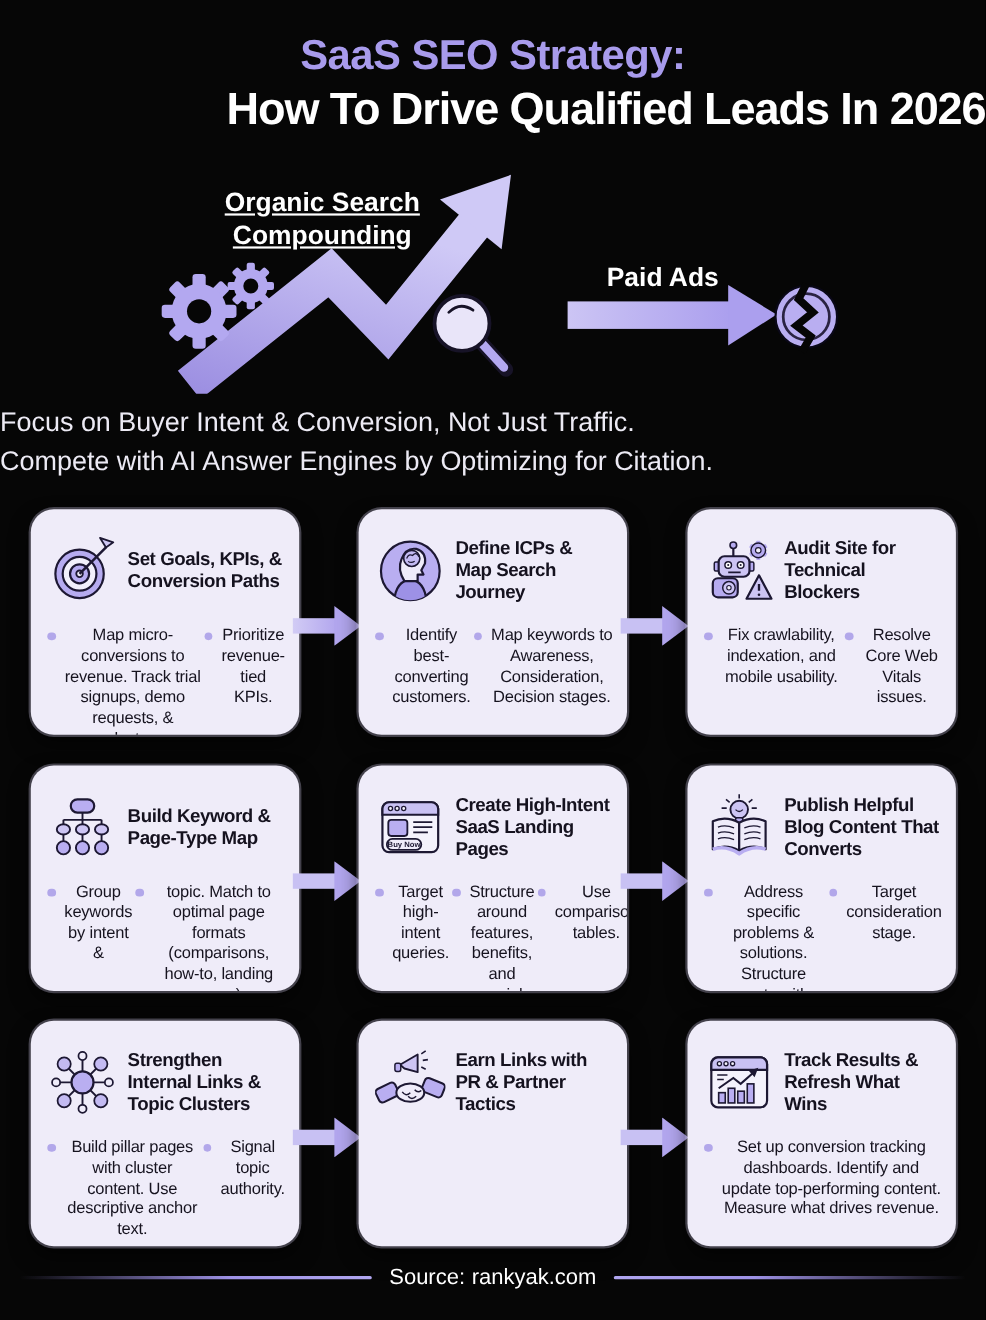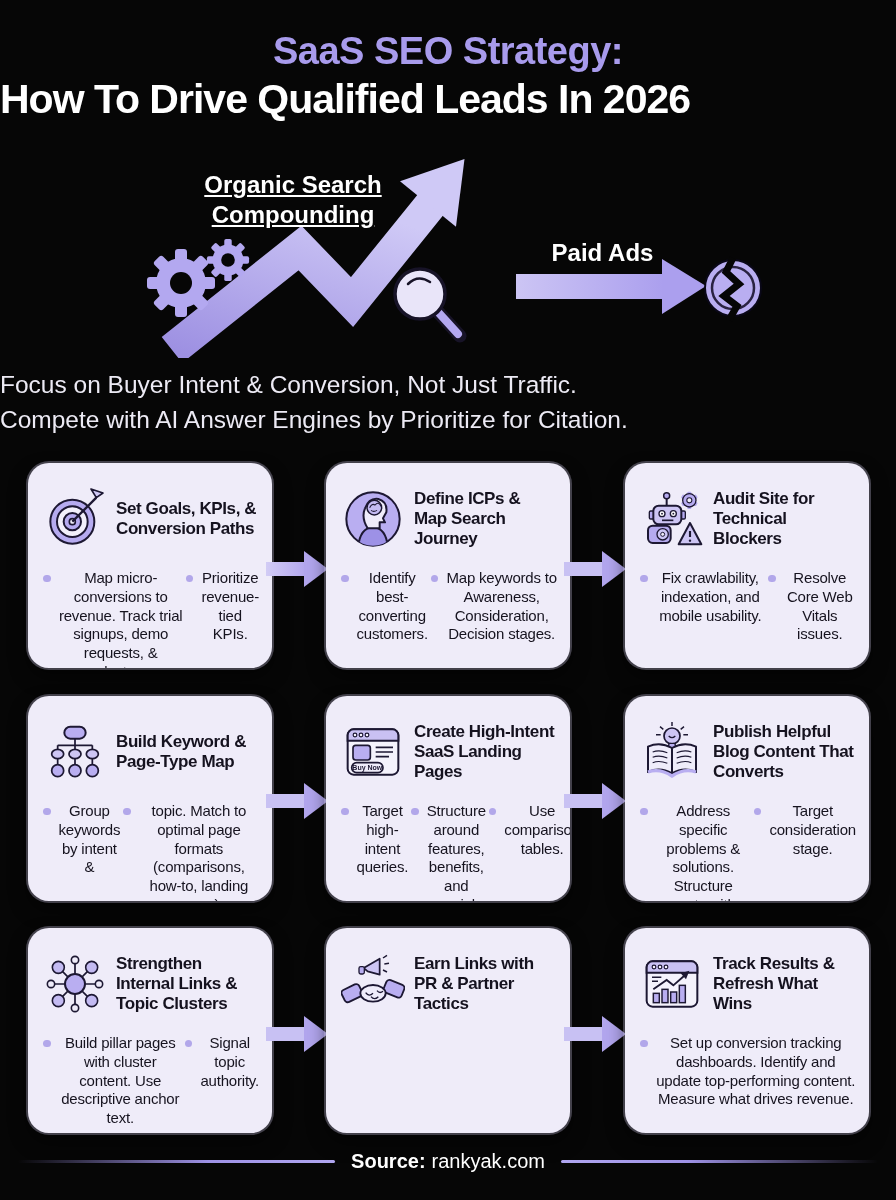--- a/index.html
+++ b/index.html
@@ -6,21 +6,21 @@
   .poster{
     position:relative;width:896px;height:1200px;background:#060606;
     font-family:"Liberation Sans",sans-serif;overflow:hidden;
   }
   
   .eyebrow{
     position:absolute;top:30px;left:0;width:100%;text-align:center;
     font-size:38px;font-weight:700;color:#a89bec;letter-spacing:-.5px;
   }
   .main-title{
-    position:absolute;top:76px;left:0;width:100%;text-align:left;
+    position:absolute;top:76px;left:0;width:100%;text-align:right;
     font-size:41px;font-weight:700;color:#ffffff;letter-spacing:-1px;
   }
   
   .hero-svg{position:absolute;top:148px;left:0;}
   .hero-label{
     position:absolute;text-align:center;color:#ffffff;font-weight:700;
     font-size:24px;line-height:1.25;
   }
   .label-organic{left:168px;top:170px;width:250px;text-decoration:underline;}
   .label-paid{left:520px;top:238px;width:165px;}
@@ -50,21 +50,21 @@
   .flow-arrow{position:absolute;width:62px;height:36px;}
   
   .footer{
     position:absolute;top:1150px;left:0;width:100%;box-sizing:border-box;
     padding:0 18px;display:flex;align-items:center;gap:16px;
   }
   .fline{flex:1;height:3px;border-radius:2px;}
   .fline-left{background:linear-gradient(90deg,rgba(130,118,210,0),#9e92e6 60%,#b0a6f0);}
   .fline-right{background:linear-gradient(270deg,rgba(130,118,210,0),#9e92e6 60%,#b0a6f0);}
   .source-text{color:#ffffff;font-size:20px;white-space:nowrap;}
-  .source-text b{font-weight:700;margin-right:6px;}
+  .source-text b{font-weight:400;margin-right:6px;}
   svg text{font-family:"Liberation Sans",sans-serif;}
 </style>
 </head>
 <body>
 
 <div class="poster">
 
   <div class="eyebrow">SaaS SEO Strategy:</div>
   <div class="main-title">How To Drive Qualified Leads In 2026</div>
 
@@ -139,21 +139,21 @@
   </svg>
 
   <div class="hero-label label-organic">
     <span>Organic Search</span><br>
     <span>Compounding</span>
   </div>
   <div class="hero-label label-paid">Paid Ads</div>
 
   <div class="subtitle">
     <span>Focus on Buyer Intent &amp; Conversion, Not Just Traffic.</span><br>
-    <span>Compete with AI Answer Engines by Prioritize for Citation.</span>
+    <span>Compete with AI Answer Engines by Optimizing for Citation.</span>
   </div>
 
   <section class="card" style="left:28px;top:463px">
     <div class="card-head">
       <span class="icon-box">
         <svg viewBox="0 0 96 96">
           <circle cx="44" cy="52" r="33" fill="#b6abf0" stroke="#1d1833" stroke-width="3"></circle>
           <circle cx="44" cy="52" r="23" fill="#f2f0fb" stroke="#1d1833" stroke-width="3"></circle>
           <circle cx="44" cy="52" r="13" fill="#b6abf0" stroke="#1d1833" stroke-width="3"></circle>
           <circle cx="44" cy="52" r="4.5" fill="#f2f0fb" stroke="#1d1833" stroke-width="2.5"></circle>

